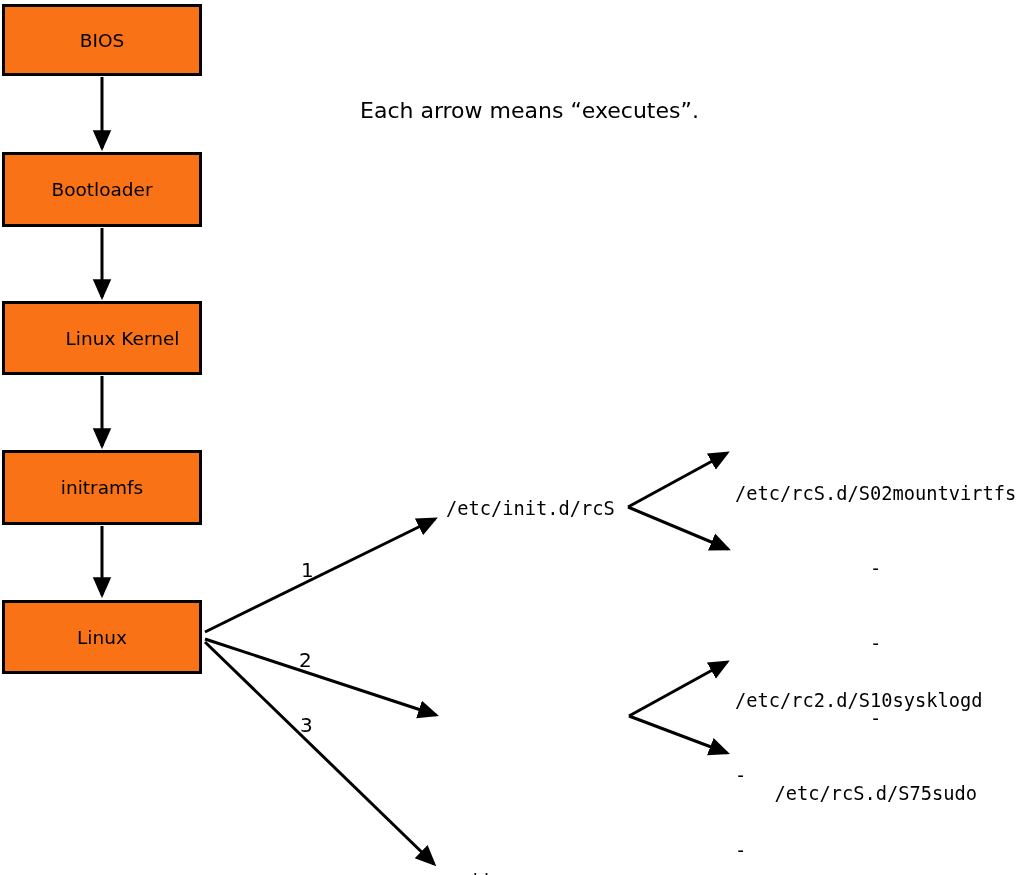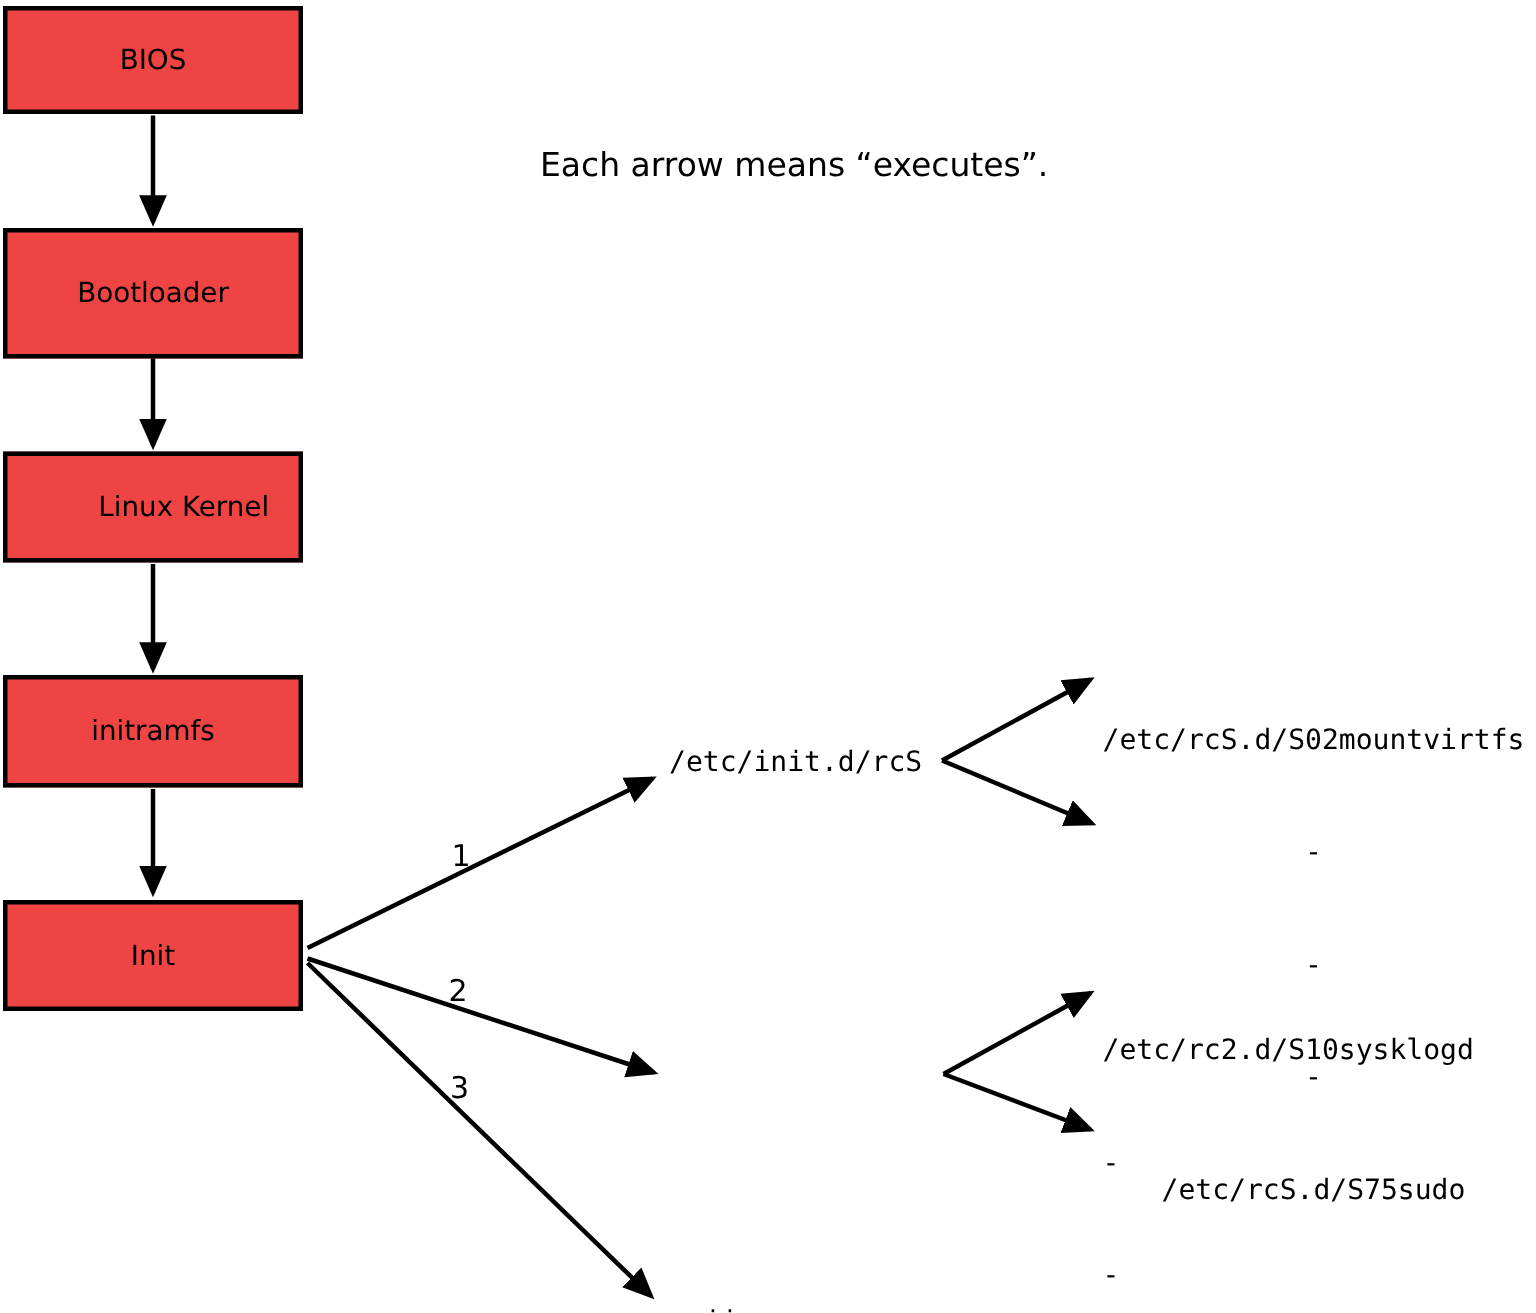--- a/index.html
+++ b/index.html
@@ -11,26 +11,26 @@
     font-family:"DejaVu Sans","Liberation Sans",sans-serif;
     color:#000;
   }
   #arrows{position:absolute;left:0;top:0;width:1024px;height:875px;}
   #arrows line{stroke:#000;stroke-width:3;}
   .box{
     position:absolute;
     left:2px;width:200px;
     box-sizing:border-box;
     border:3px solid #000;
-    background:#ef4444;
+    background:#f97316;
     display:flex;align-items:center;justify-content:center;
     font-size:18.5px;
   }
   .box-bios{top:4px;height:72px;}
-  .box-bootloader{top:152px;height:87px;justify-content:center;}
+  .box-bootloader{top:152px;height:75px;justify-content:center;}
   .box-kernel{top:301px;height:74px;padding-left:41px;}
   .box-initramfs{top:450px;height:75px;}
   .box-init{top:600px;height:74px;}
   .note{
     position:absolute;left:360px;top:100px;
     font-size:22px;line-height:22px;white-space:nowrap;
   }
   .num{
     position:absolute;
     font-size:20px;line-height:20px;
@@ -86,21 +86,21 @@
   <div class="box box-bootloader">
     <span>Bootloader</span>
   </div>
   <div class="box box-kernel">
     <span>Linux Kernel</span>
   </div>
   <div class="box box-initramfs">
     <span>initramfs</span>
   </div>
   <div class="box box-init">
-    <span>Init</span>
+    <span>Linux</span>
   </div>
 
   <div class="num num-1">1</div>
   <div class="num num-2">2</div>
   <div class="num num-3">3</div>
 
   <div class="mono path-rcs">/etc/init.d/rcS</div>
   <div class="mono path-getty">getty</div>
 
   <div class="mono fanblock fan-rcs">

